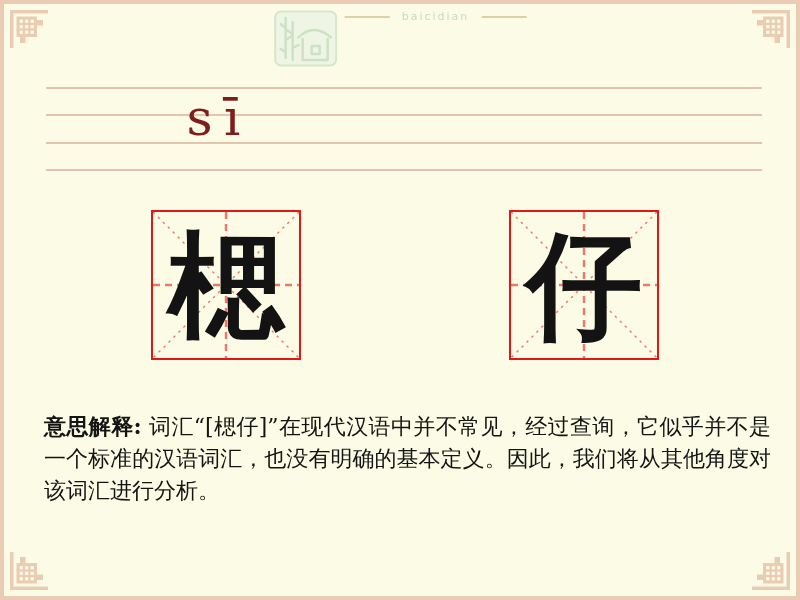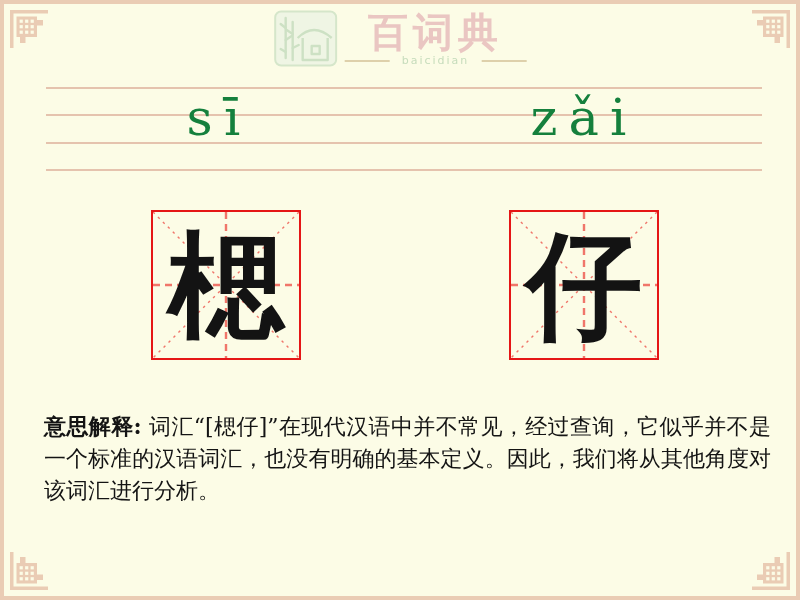--- a/index.html
+++ b/index.html
@@ -60,21 +60,21 @@
   .gline.g4 { top: 82px; }
 
   .pinyin {
     position: absolute;
     top: 88px;
     width: 150px;
     text-align: center;
     font-size: 51px;
     line-height: 51px;
     letter-spacing: 0.22em;
-    color: #15803d;
+    color: #7f1d1d;
   }
   .pinyin.p1 { left: 140px; }
   .pinyin.p2 { left: 505px; }
 
   
   .char-box {
     position: absolute;
     top: 206px;
     width: 150px;
     height: 150px;
@@ -207,38 +207,36 @@
         <path d="M12 18 l-5 -4 M12 30 l6 -4 M19 24 l-6 -4 M19 38 l6 -3 M12 42 l-5 -3"></path>
       </g>
 
       <g stroke="#cde1c4" stroke-width="2.4" fill="none" stroke-linejoin="round">
         <path d="M24 28 Q40 12 58 28"></path>
         <path d="M29 28 V50 H54 V28"></path>
         <rect x="38" y="36" width="8" height="8"></rect>
       </g>
     </svg>
     <div class="logo-text-col">
-      <div class="brand">百词典</div>
       <div class="subtitle-row">
         <span class="subtitle-dash"></span>
         <span class="subtitle">baicidian</span>
         <span class="subtitle-dash"></span>
       </div>
     </div>
   </div>
 
   <div class="staff">
     <div class="gline g1"></div>
     <div class="gline g2"></div>
     <div class="gline g3"></div>
     <div class="gline g4"></div>
   </div>
 
   <div class="pinyin p1">sī</div>
-  <div class="pinyin p2">zǎi</div>
 
   <div class="char-box b1">
     <svg class="grid" width="146" height="146" viewBox="0 0 146 146">
       <g stroke="#f0766a">
         <line x1="0" y1="0" x2="146" y2="146" stroke-width="1.4" stroke-dasharray="2.5 4.5"></line>
         <line x1="146" y1="0" x2="0" y2="146" stroke-width="1.4" stroke-dasharray="2.5 4.5"></line>
         <line x1="0" y1="73" x2="146" y2="73" stroke-width="2.4" stroke-dasharray="7 5"></line>
         <line x1="73" y1="0" x2="73" y2="146" stroke-width="2.4" stroke-dasharray="7 5"></line>
       </g>
     </svg>

